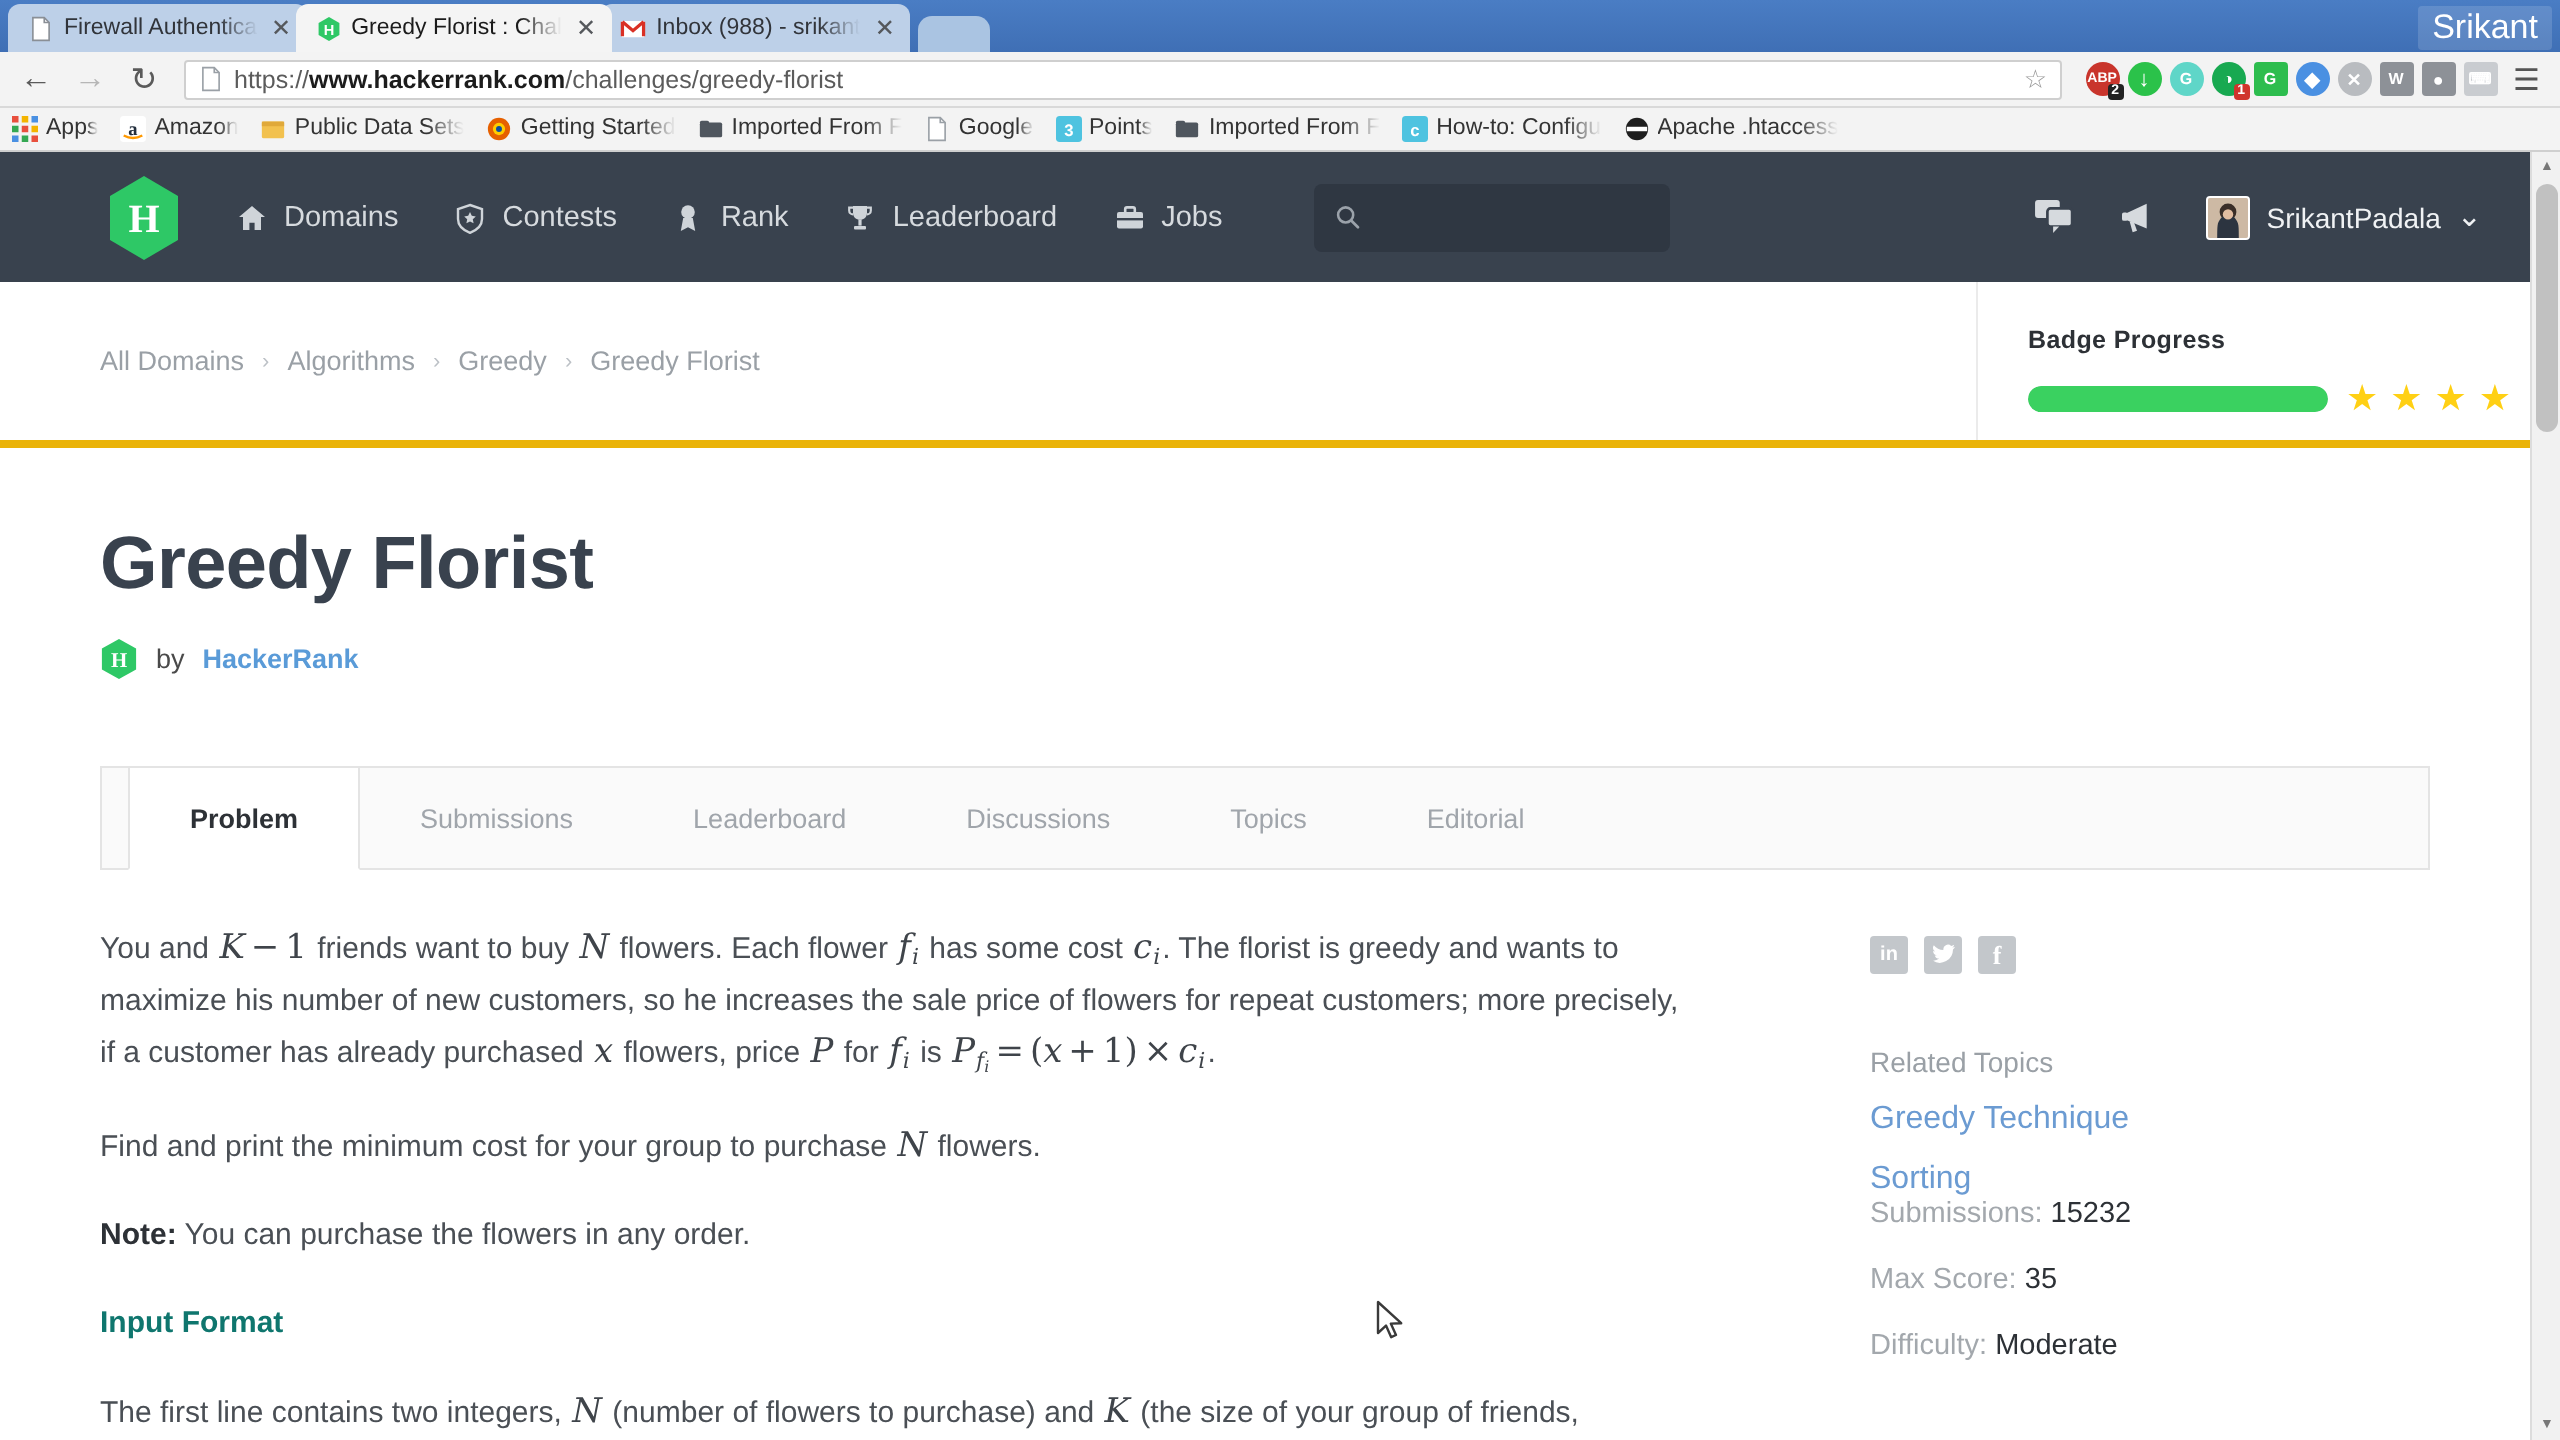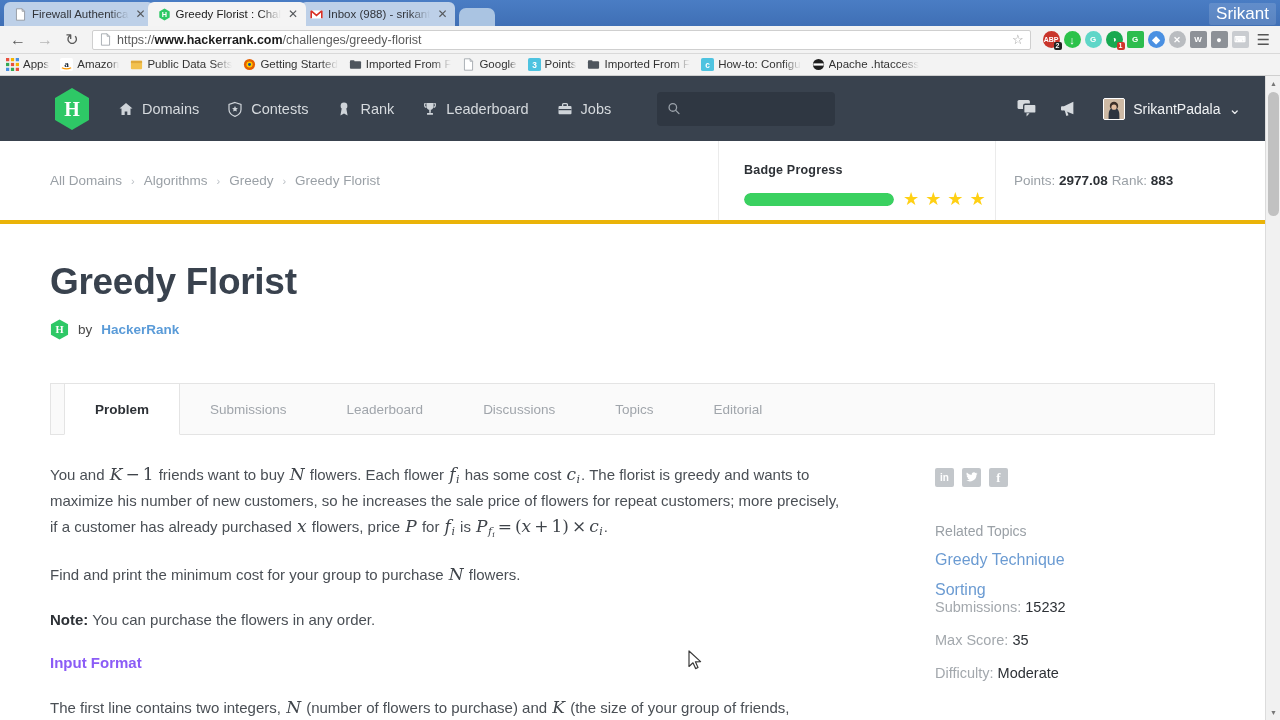--- a/index.html
+++ b/index.html
@@ -268,21 +268,21 @@
     border: 1px solid #e4e4e4;
     border-bottom: 1px solid #ffffff;
     margin: -1px 0 -1px 0;
     position: relative; z-index: 2;
   }
 
   .body-grid { display: flex; gap: 0; margin-top: 26px; }
   .prose { width: 800px; flex: 0 0 800px; font-size: 15px; color: #4a4f55; line-height: 1.62; }
   .prose p { margin-bottom: 19px; }
   .prose b { color: #2d3136; }
-  .prose h4 { font-size: 15px; color: #8b5cf6; margin-bottom: 19px; }
+  .prose h4 { font-size: 15px; color: #0f766e; margin-bottom: 19px; }
   .mth {
     font-family: "DejaVu Serif", "Liberation Serif", serif;
     font-style: italic;
     font-size: 17px;
     color: #3f444a;
     padding: 0 1px;
   }
   .mth .sub {
     font-size: 11px;
     vertical-align: -3px;
@@ -596,24 +596,20 @@
             </div>
             <div class="stars" id="stars">
                 <span class="star-g" style="color: rgb(255, 208, 20);">★</span>
                 <span class="star-g" style="color: rgb(255, 208, 20);">★</span>
                 <span class="star-g" style="color: rgb(255, 208, 20);">★</span>
                 <span class="star-g" style="color: rgb(255, 208, 20);">★</span>
               </div>
           </div>
         </div>
 
-        <div class="points-box">
-          <span>Points:</span>&nbsp;<b>2977.08</b>&nbsp;
-          <span>Rank:</span>&nbsp;<b>883</b>
-        </div>
       </div>
 
       <div class="content">
         <div class="ptitle">Greedy Florist</div>
 
         <div class="byline">
           <svg class="by-logo" viewBox="0 0 20 22">
             <path d="M10 .5 19 5.5v11L10 21.5 1 16.5v-11z" fill="#2ec866"></path>
             <text x="10" y="15" font-size="11" font-weight="bold" fill="#fff" text-anchor="middle" font-family="Liberation Serif, serif">H</text>
           </svg>

